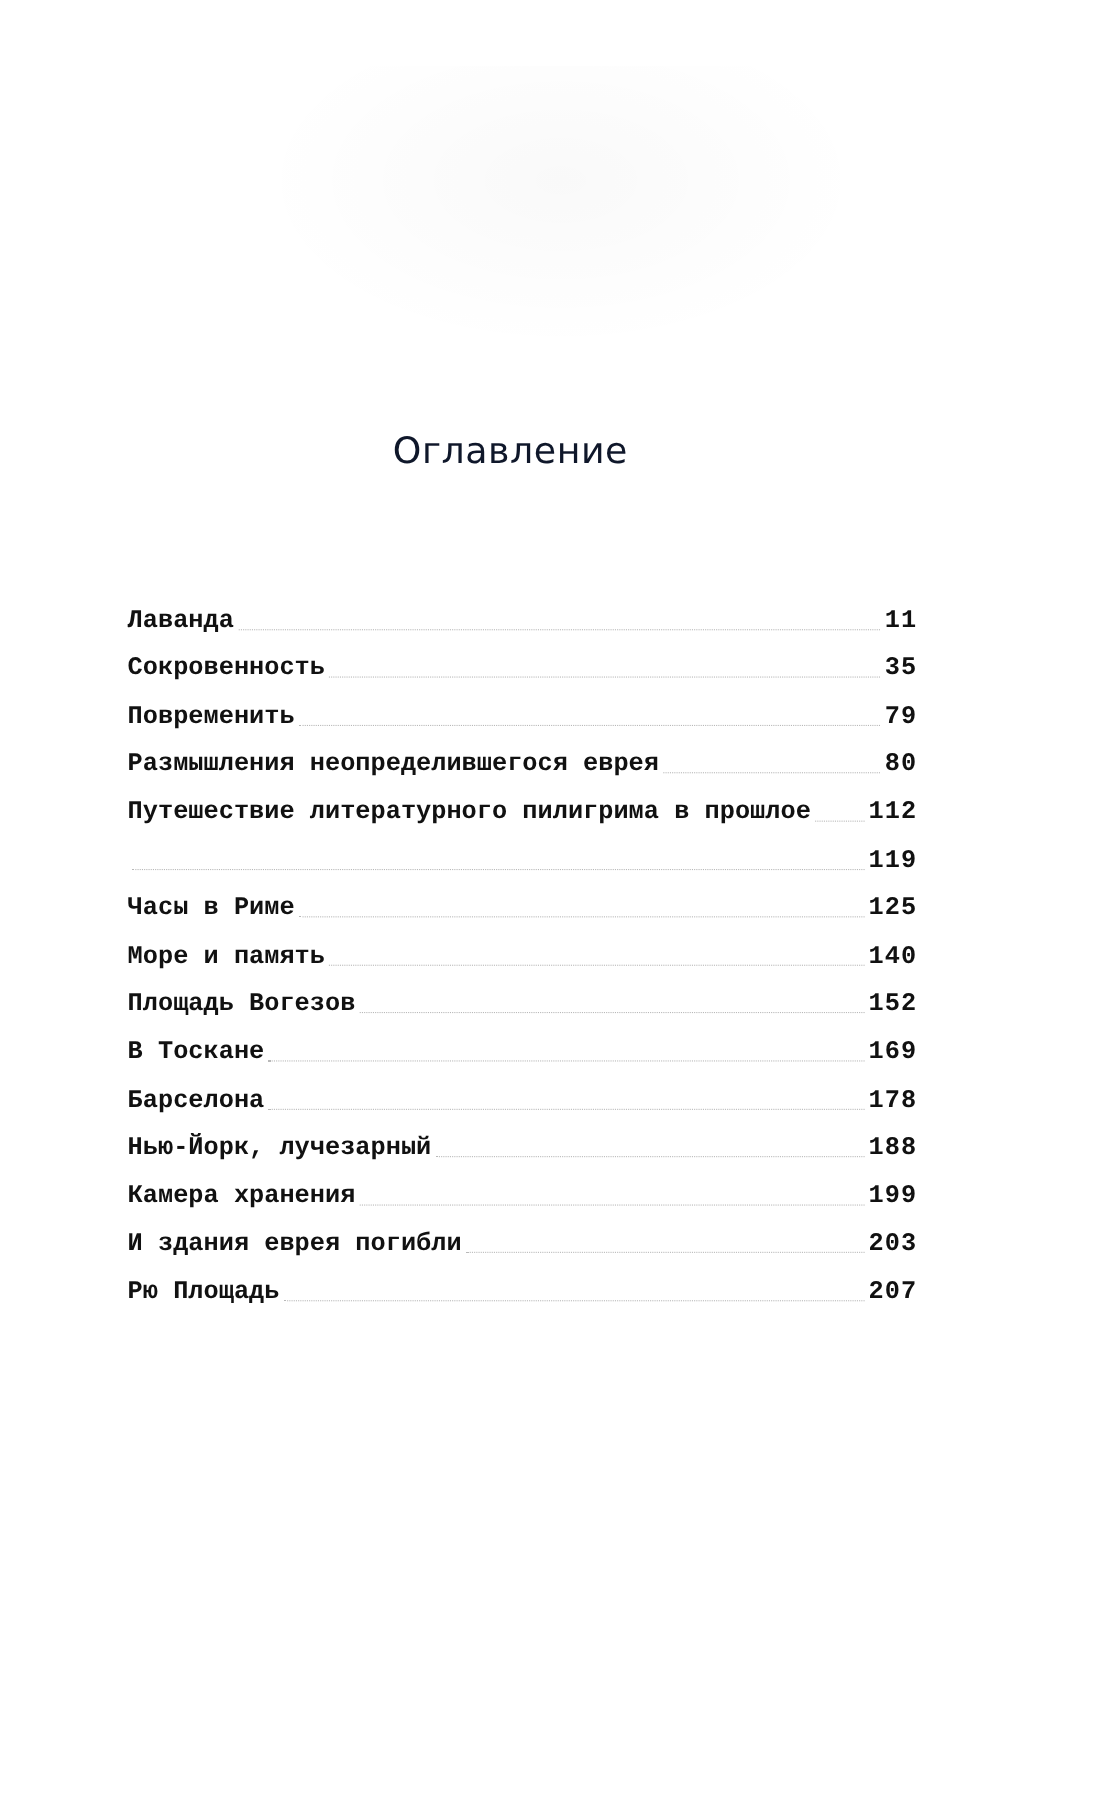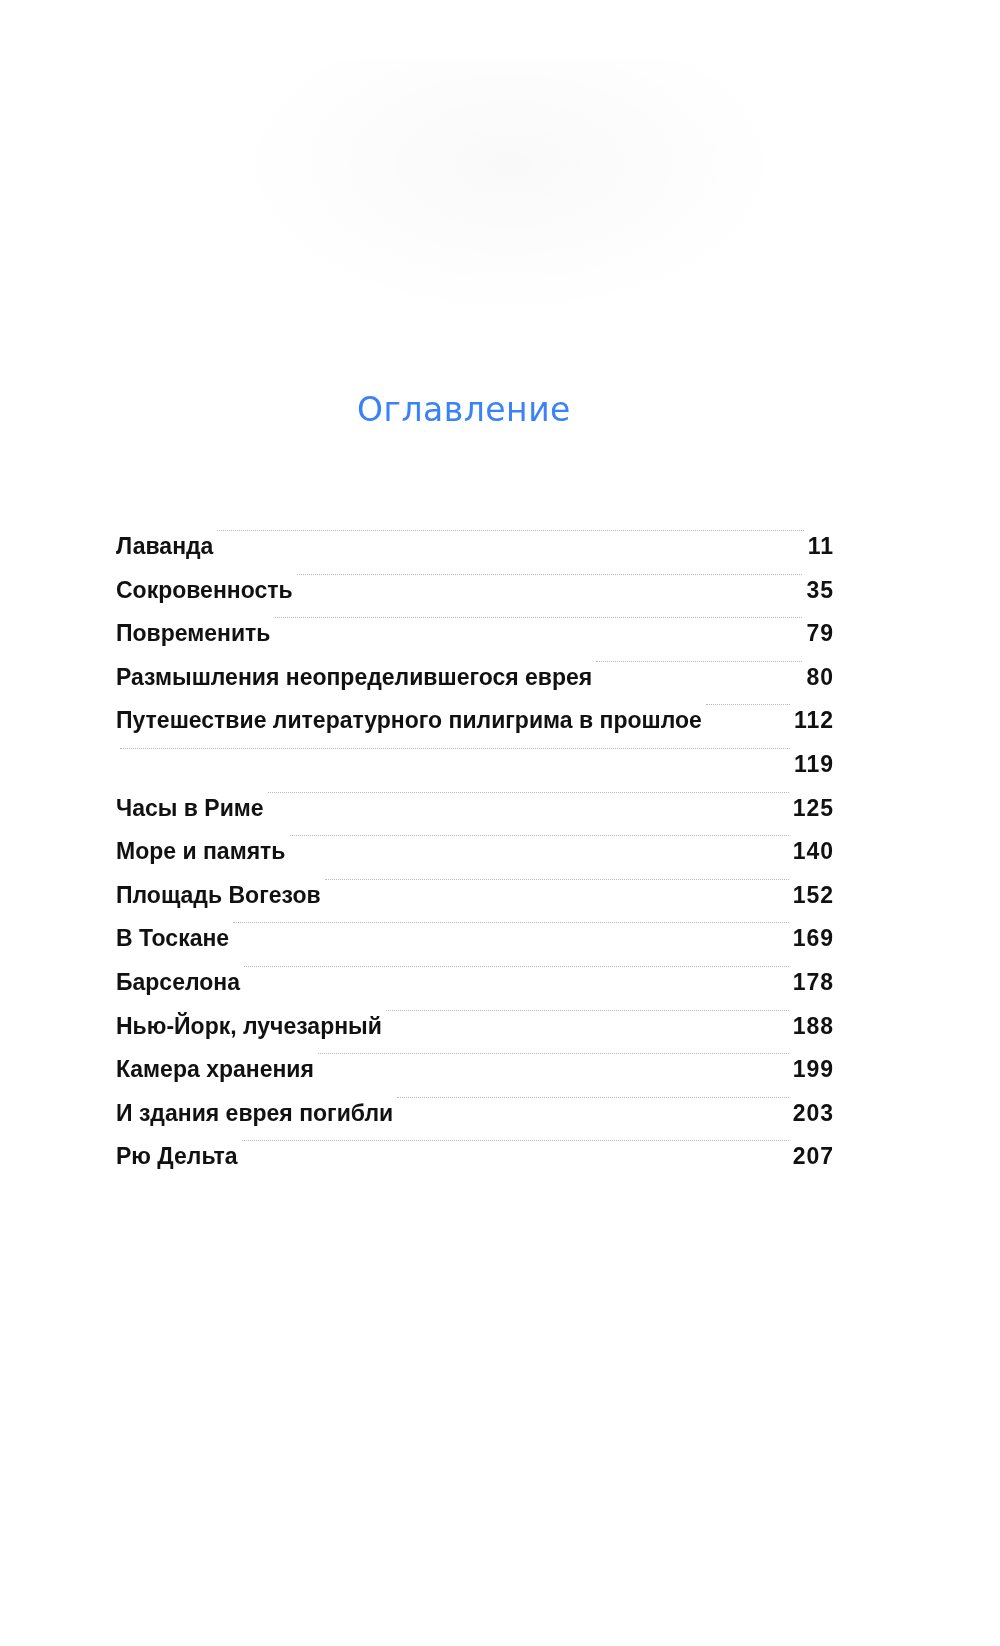--- a/index.html
+++ b/index.html
@@ -32,37 +32,37 @@
     .toc-title {
       position: absolute;
       left: 0;
       width: 928px;
       top: 390px;
       text-align: center;
       font-family: "DejaVu Sans", sans-serif;
       font-size: 33px;
       font-weight: normal;
       letter-spacing: 0.5px;
-      color: #3b82f6;
+      color: #0f172a;
       margin: 0;
     }
     .toc-list {
       position: absolute;
       left: 116px;
       top: 533px;
       width: 718px;
       margin: 0;
       padding: 0;
       list-style: none;
     }
     .toc-entry {
       display: flex;
-      align-items: flex-start;
+      align-items: flex-end;
       height: 43.6px;
-      font-family: Liberation Sans, sans-serif;
+      font-family: Liberation Mono, monospace;
       font-weight: bold;
       font-size: 23px;
       color: #111111;
     }
     .toc-entry .entry-title {
       white-space: nowrap;
       flex: 0 0 auto;
     }
     .toc-entry .leader {
       flex: 1 1 auto;
@@ -150,18 +150,18 @@
       <span class="entry-title">Камера хранения</span>
       <span class="leader"></span>
       <span class="entry-page">199</span>
     </li>
     <li class="toc-entry">
       <span class="entry-title">И здания еврея погибли</span>
       <span class="leader"></span>
       <span class="entry-page">203</span>
     </li>
     <li class="toc-entry">
-      <span class="entry-title">Рю Дельта</span>
+      <span class="entry-title">Рю Площадь</span>
       <span class="leader"></span>
       <span class="entry-page">207</span>
     </li>
   </ul>
 </div>
 
 </body></html>

